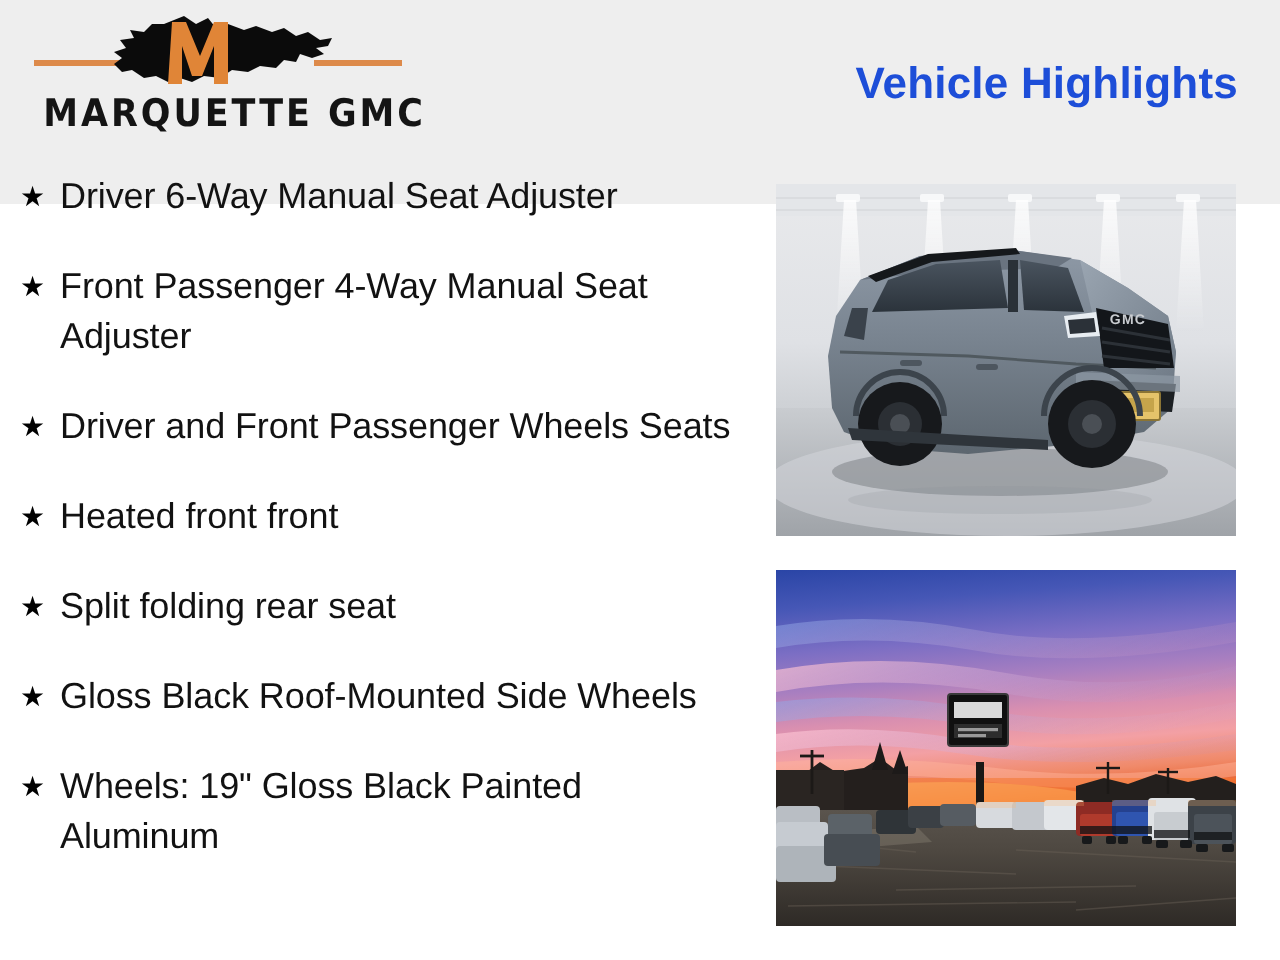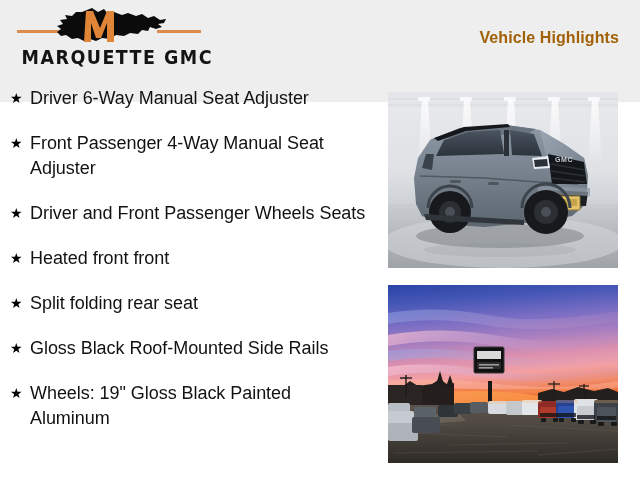--- a/index.html
+++ b/index.html
@@ -64,23 +64,23 @@
     letter-spacing: 1.6px;
     color: #141414;
     transform: scaleX(0.92);
     transform-origin: center;
     white-space: nowrap;
   }
   .header-title {
     position: absolute;
     right: 21px;
     top: 29px;
-    font-size: 16px;
+    font-size: 22px;
     font-weight: bold;
-    color: #a16207;
+    color: #1d4ed8;
     letter-spacing: 0.1px;
   }
 
   
   .features {
     position: absolute;
     left: 0;
     top: 86px;
     width: 372px;
     padding: 0;
@@ -171,21 +171,21 @@
   <li class="feature-item">
     <span class="bullet">★</span>
     <span class="feature-text">Heated front front</span>
   </li>
   <li class="feature-item">
     <span class="bullet">★</span>
     <span class="feature-text">Split folding rear seat</span>
   </li>
   <li class="feature-item">
     <span class="bullet">★</span>
-    <span class="feature-text">Gloss Black Roof-Mounted Side Rails</span>
+    <span class="feature-text">Gloss Black Roof-Mounted Side Wheels</span>
   </li>
   <li class="feature-item">
     <span class="bullet">★</span>
     <span class="feature-text">Wheels: 19" Gloss Black Painted Aluminum</span>
   </li>
 </ul>
 
 <div class="photo photo-vehicle">
   <svg viewBox="0 0 230 176" preserveAspectRatio="none">
     <defs>

